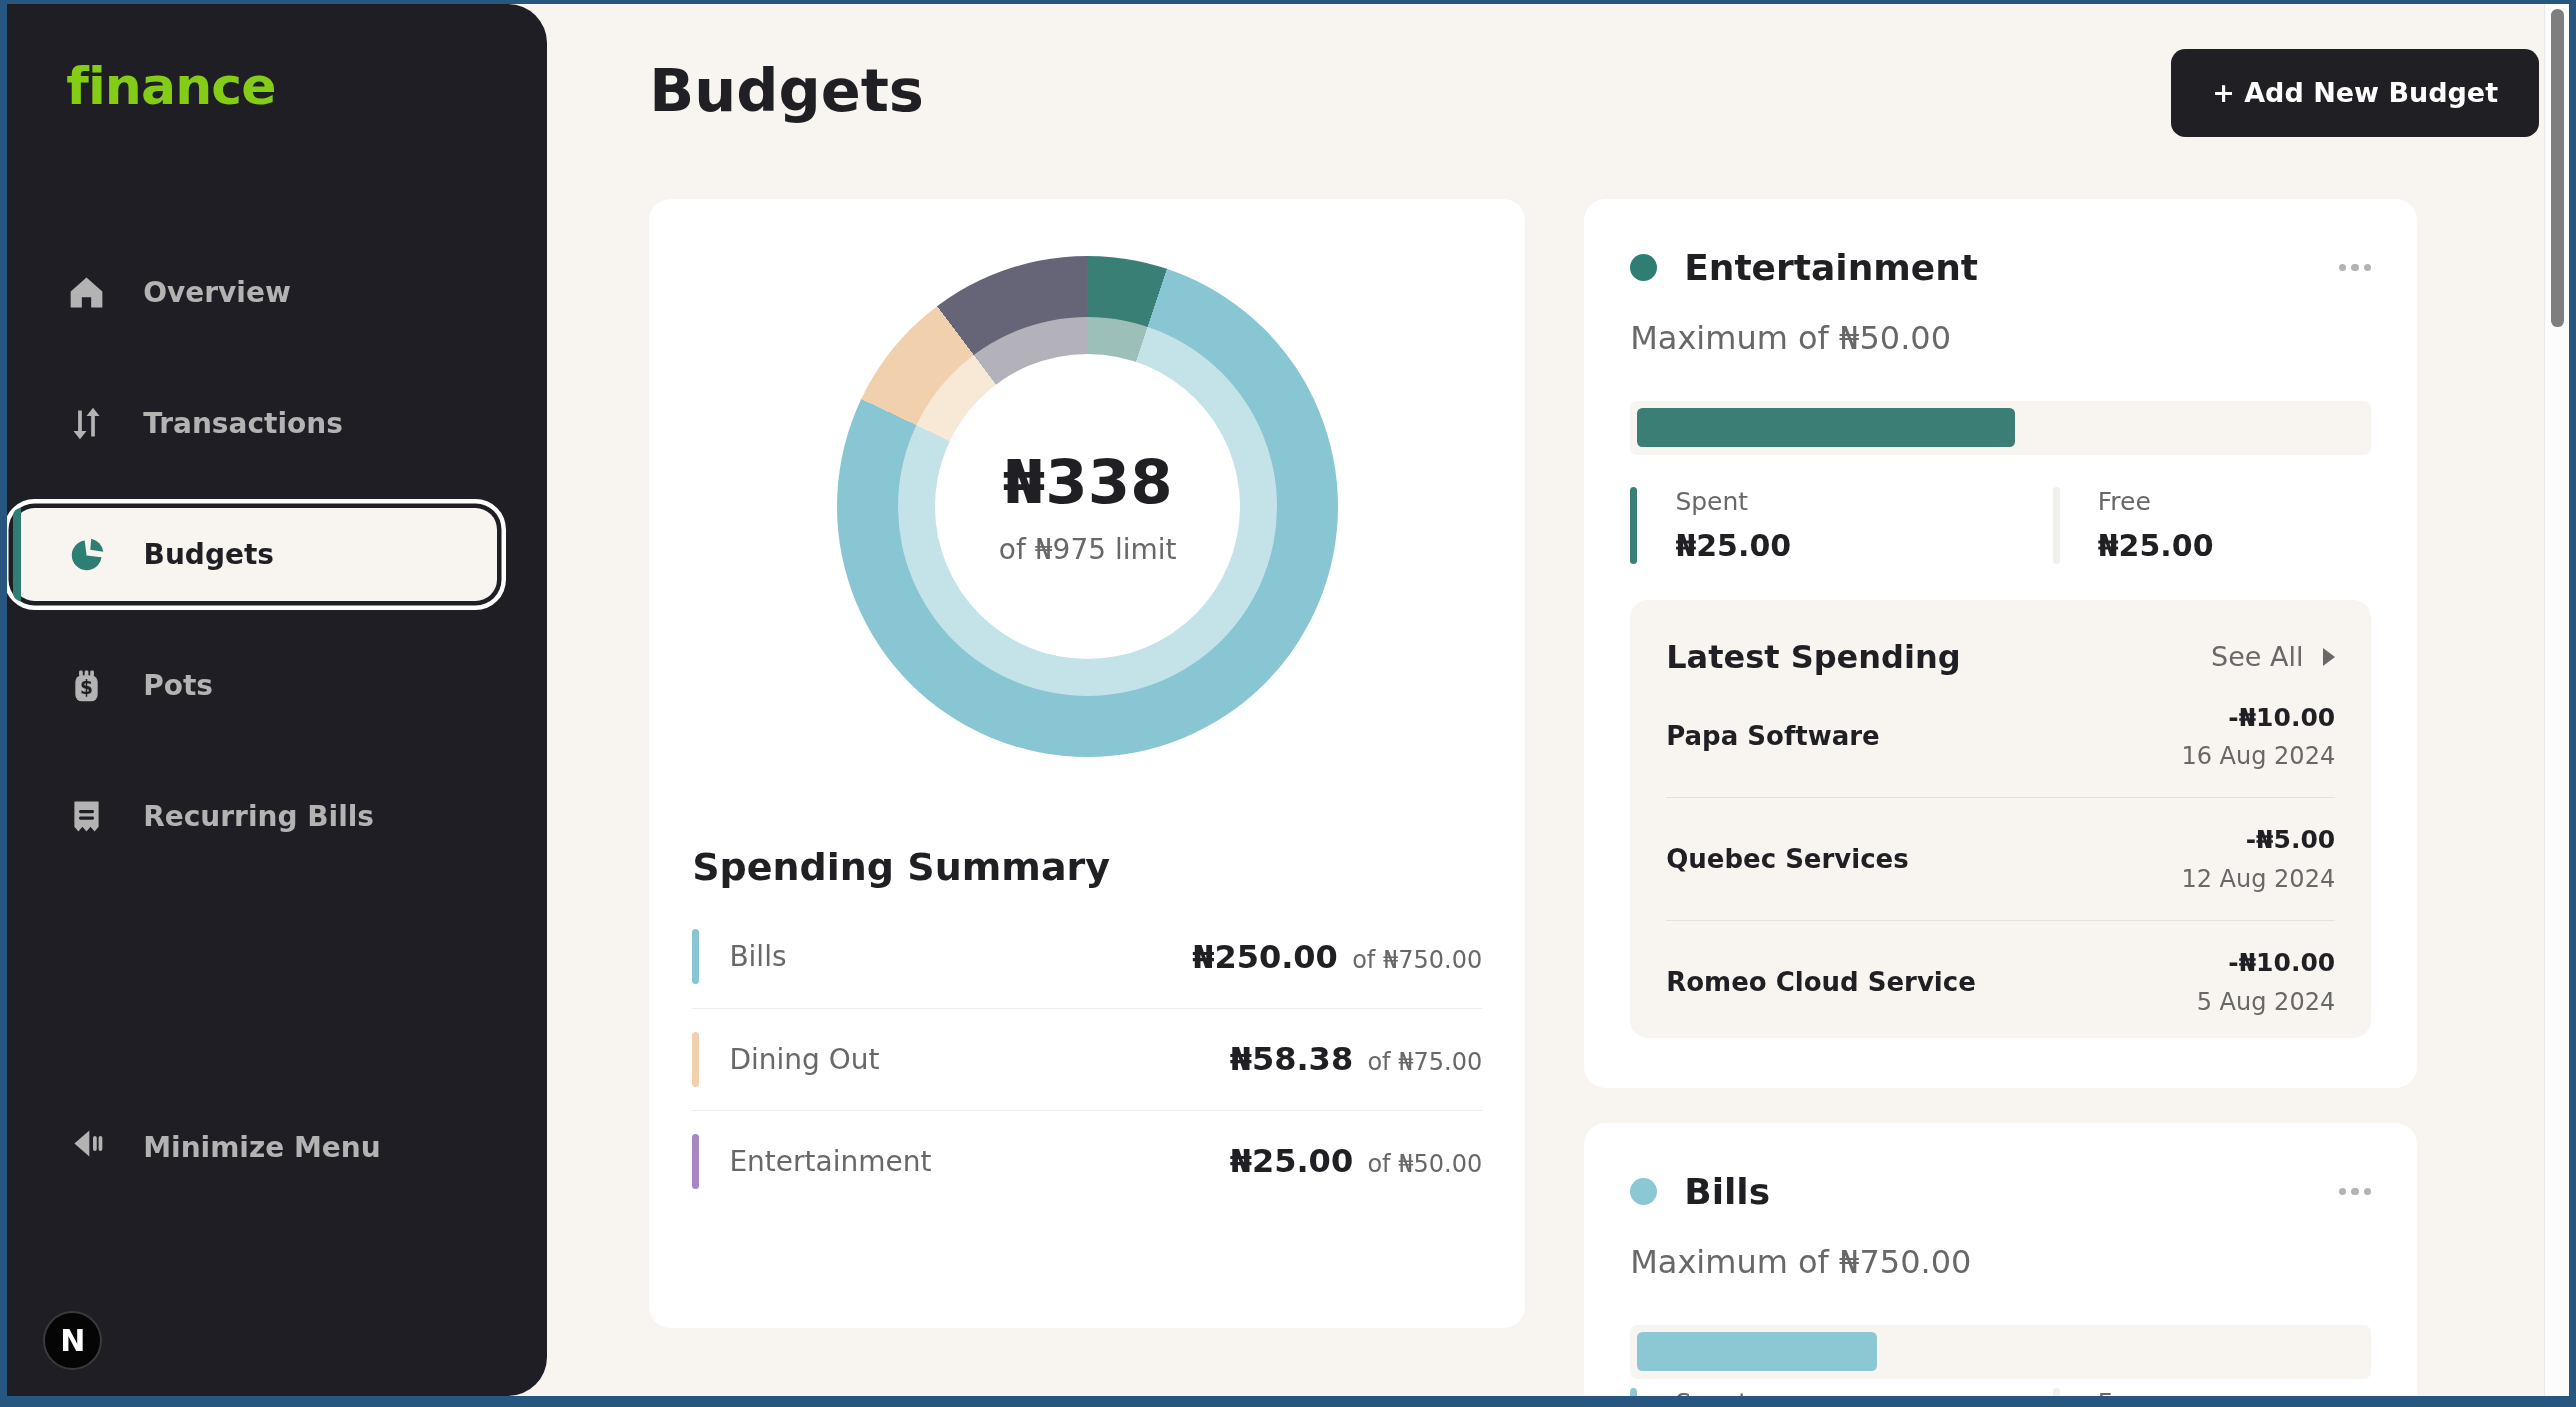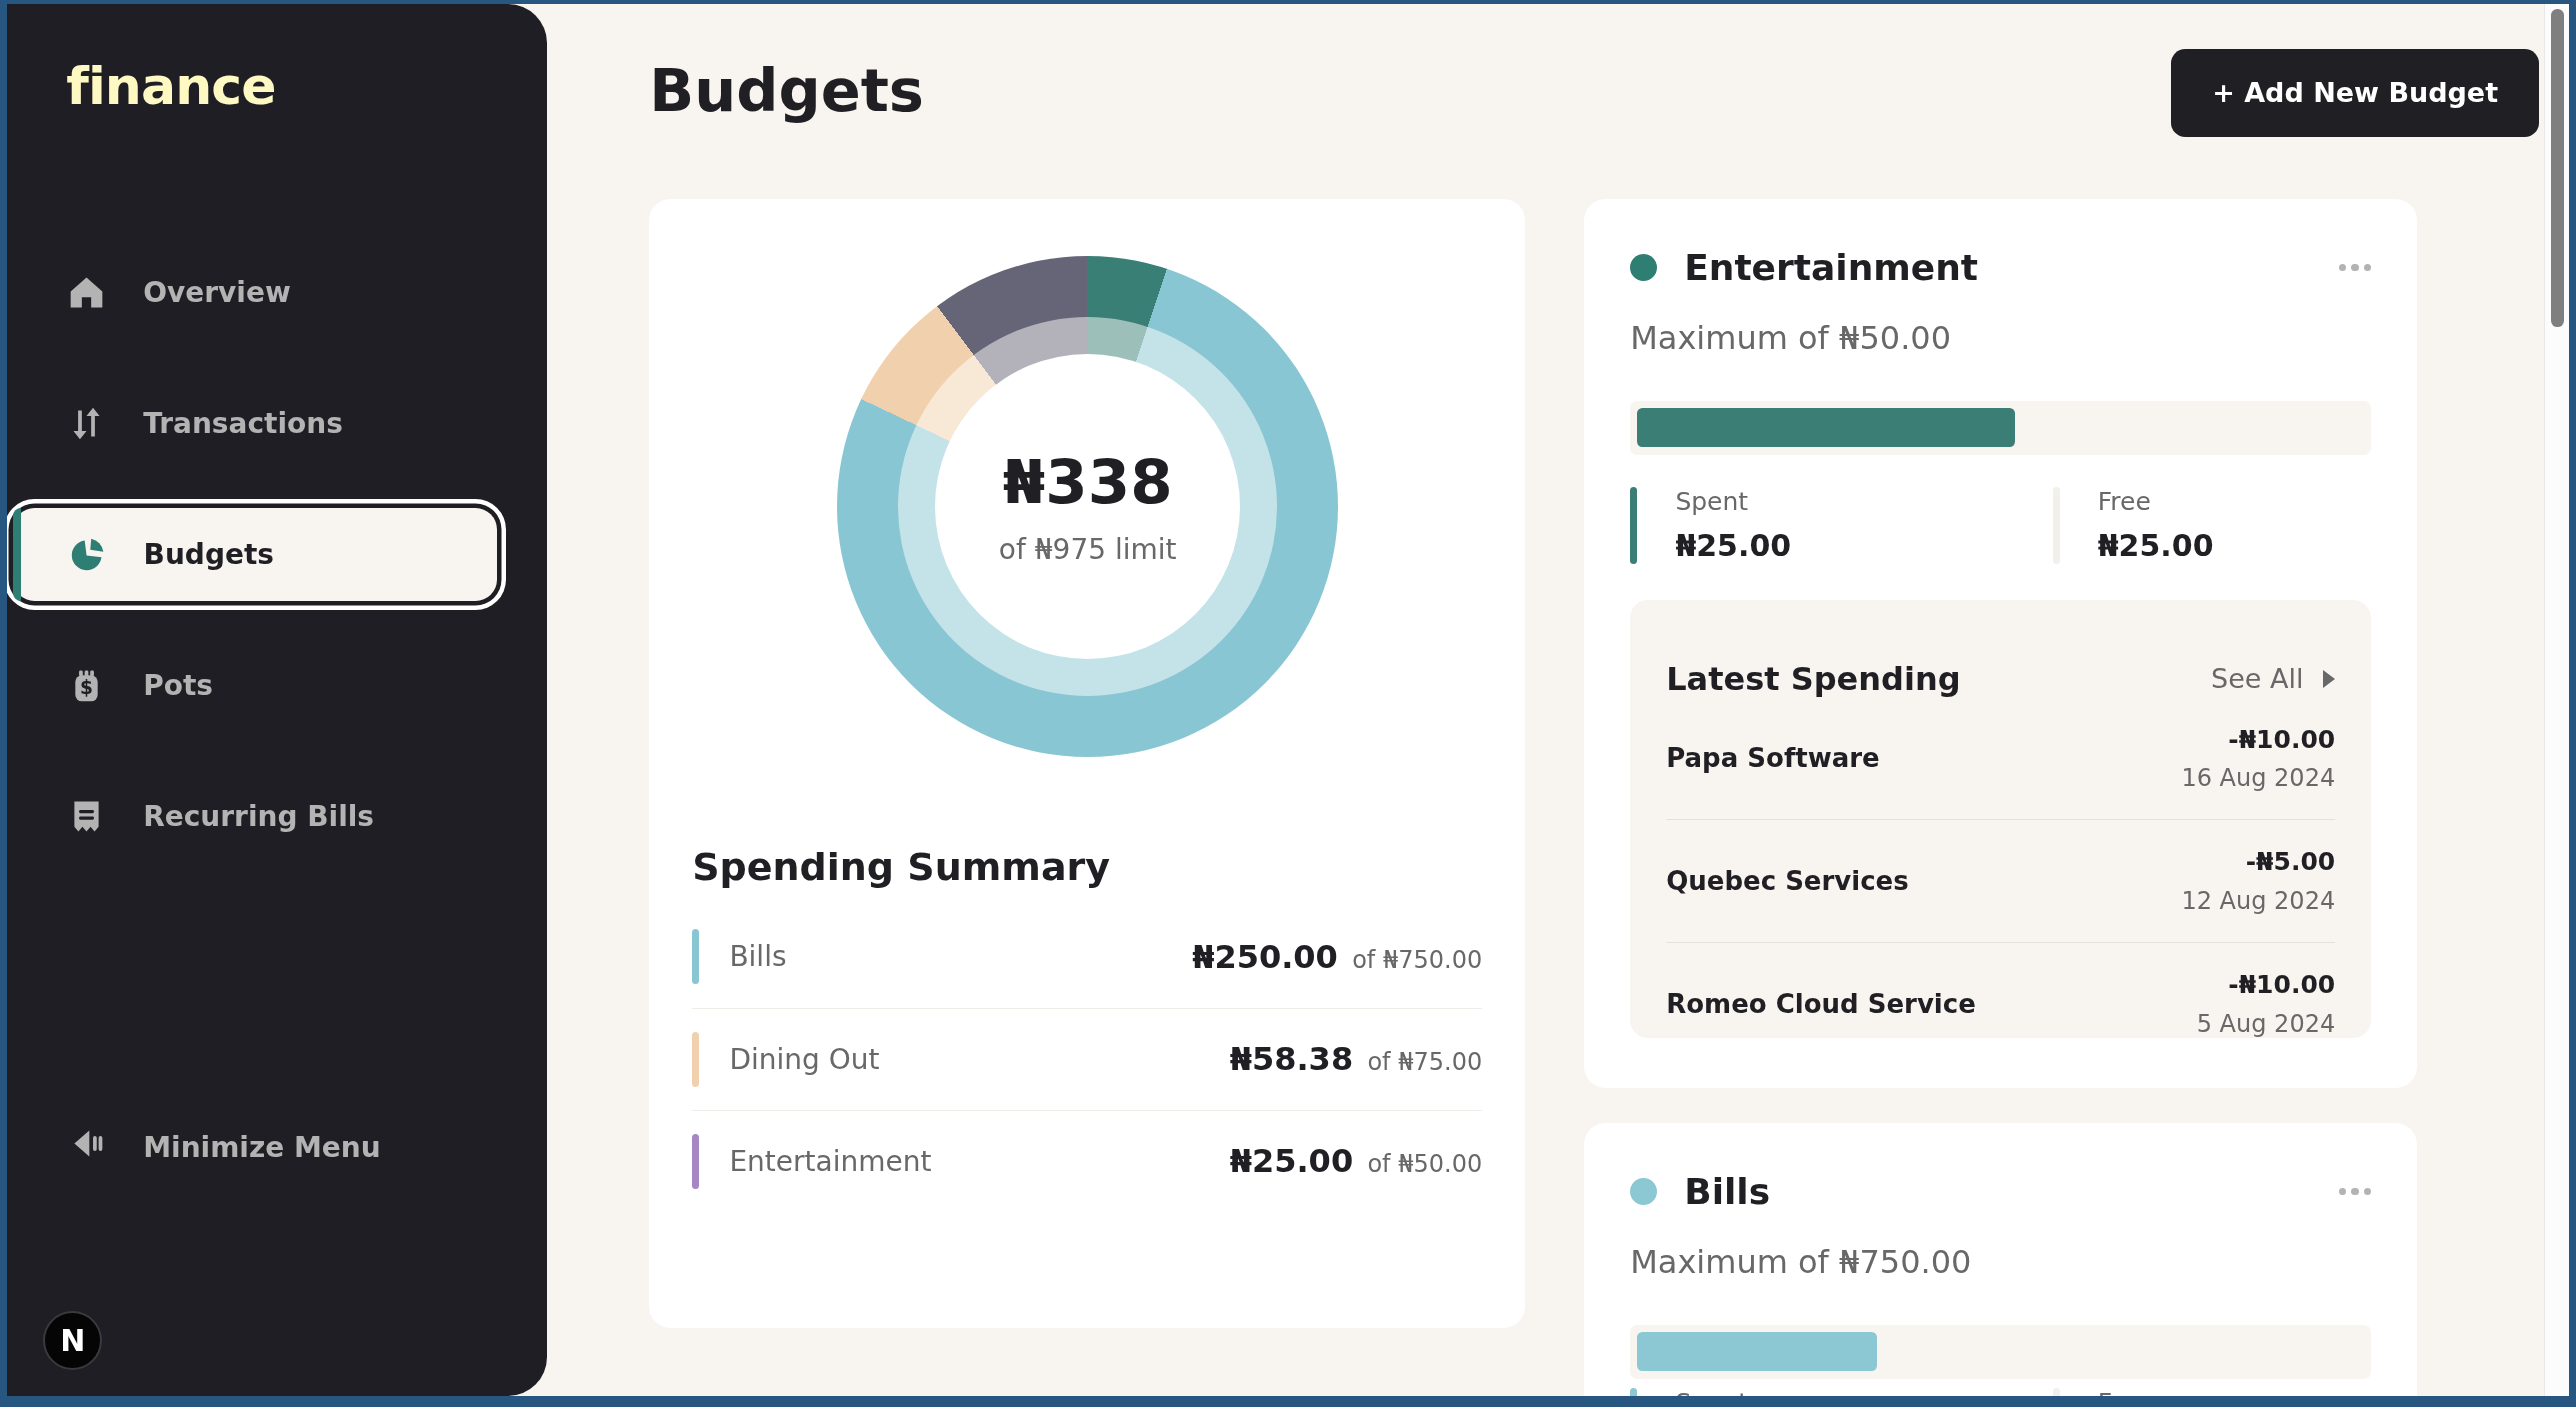--- a/index.html
+++ b/index.html
@@ -2,21 +2,21 @@
 <html style="font-size:14.3px"><head>
 <meta charset="utf-8">
 <style>
   * { margin:0; padding:0; box-sizing:border-box; }
   html,body { width:2576px; height:1408px; font-family:"DejaVu Sans","Liberation Sans",sans-serif; }
   .frame { position:relative; width:2576px; height:1408px; background:#275680; }
   .app { position:absolute; left:7.2px; top:3.6px; right:7.2px; bottom:12.5px; background:#F8F4F0; overflow:hidden; }
 
   
   .sidebar { position:absolute; left:0; top:0; bottom:0; width:540px; background:#1F1E24; border-radius:0 39px 39px 0; }
-  .logo { position:absolute; left:59px; top:52px; color:#fef9c3; font-size:52px; font-weight:bold; letter-spacing:-0.9px; }
+  .logo { position:absolute; left:59px; top:52px; color:#84cc16; font-size:52px; font-weight:bold; letter-spacing:-0.9px; }
   .nav { position:absolute; left:0; top:242px; right:0; }
   .nav-item { position:relative; height:93px; margin-bottom:38px; display:flex; align-items:center; padding-left:59px; gap:36px; color:#B3B3B3; font-size:28px; font-weight:600; cursor:pointer; }
   .nav-item .nicon { width:41px; height:41px; flex:0 0 41px; display:flex; align-items:center; justify-content:center; }
   .nav-item svg { width:41px; height:41px; fill:#B3B3B3; }
   .nav-item.active { background:#F8F4F0; color:#201F24; font-weight:bold; margin-left:5.4px; margin-right:50px; padding-left:54px; border-radius:21.5px; box-shadow:0 0 0 4.5px #1F1E24, 0 0 0 9px #FFFFFF; }
   .nav-item.active svg { fill:#2F7E74; }
   .nav-item.active::before { content:""; position:absolute; left:0; top:0; bottom:0; width:8px; background:#2F7E74; border-radius:21.5px 0 0 21.5px; }
   .minimize { position:absolute; left:0; right:0; top:1097px; height:93px; display:flex; align-items:center; padding-left:59px; gap:36px; color:#B3B3B3; font-size:28px; font-weight:600; cursor:pointer; }
   .minimize svg { width:41px; height:41px; fill:#B3B3B3; }
   .avatar { position:absolute; left:36px; bottom:26px; width:59px; height:59px; border-radius:50%; background:#050505; border:2.7px solid #3A3A3E; color:#FFFFFF; display:flex; align-items:center; justify-content:center; font-size:30px; font-weight:600; cursor:pointer; }
@@ -60,21 +60,21 @@
   .stats { position:absolute; left:46px; right:46px; display:flex; }
   .ent-card .stats { top:288px; }
   .bills-card .stats { top:265px; }
   .stat { display:flex; gap:38px; }
   .stat.first { width:57%; }
   .stat-bar { width:7.2px; height:77px; border-radius:4.5px; }
   .stat-label { font-size:25px; color:#696868; }
   .stat-value { font-size:30px; font-weight:bold; color:#201F24; margin-top:12.5px; }
 
   
-  .latest { position:absolute; left:46px; right:46px; top:401px; height:438px; background:#F8F4F0; border-radius:18px; padding:60px 36px; }
+  .latest { position:absolute; left:46px; right:46px; top:401px; height:438px; background:#F8F4F0; border-radius:18px; padding:38px 36px; }
   .latest-header { display:flex; align-items:center; }
   .latest-title { font-size:32px; font-weight:bold; color:#201F24; }
   .see-all { margin-left:auto; display:flex; align-items:center; gap:19.7px; font-size:27px; color:#696868; cursor:pointer; }
   .caret { width:0; height:0; border-left:12.5px solid #696868; border-top:9px solid transparent; border-bottom:9px solid transparent; }
   .tx-row { display:flex; align-items:center; padding:27px 0; }
   .tx-row + .tx-row { border-top:1.8px solid rgba(0,0,0,0.08); }
   .tx-name { font-size:26px; font-weight:bold; color:#201F24; }
   .tx-right { margin-left:auto; text-align:right; }
   .tx-amount { font-size:25px; font-weight:bold; color:#201F24; }
   .tx-date { font-size:24px; color:#696868; margin-top:10.7px;text-align:center; }

